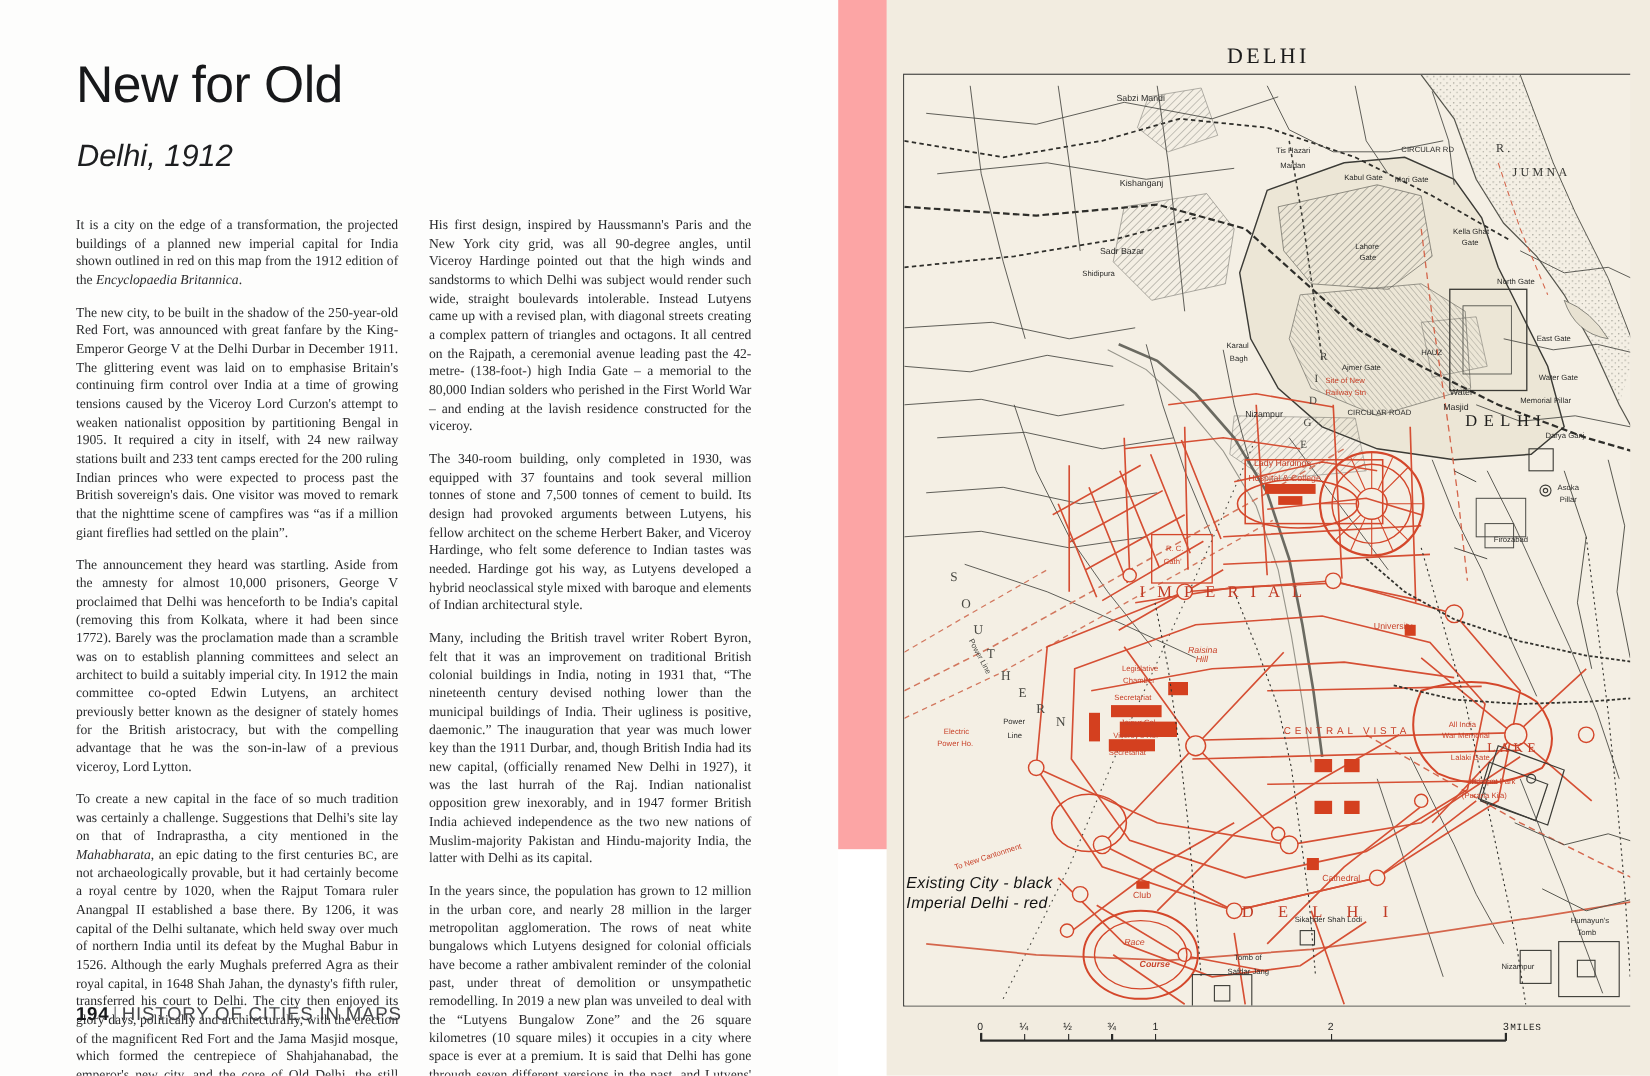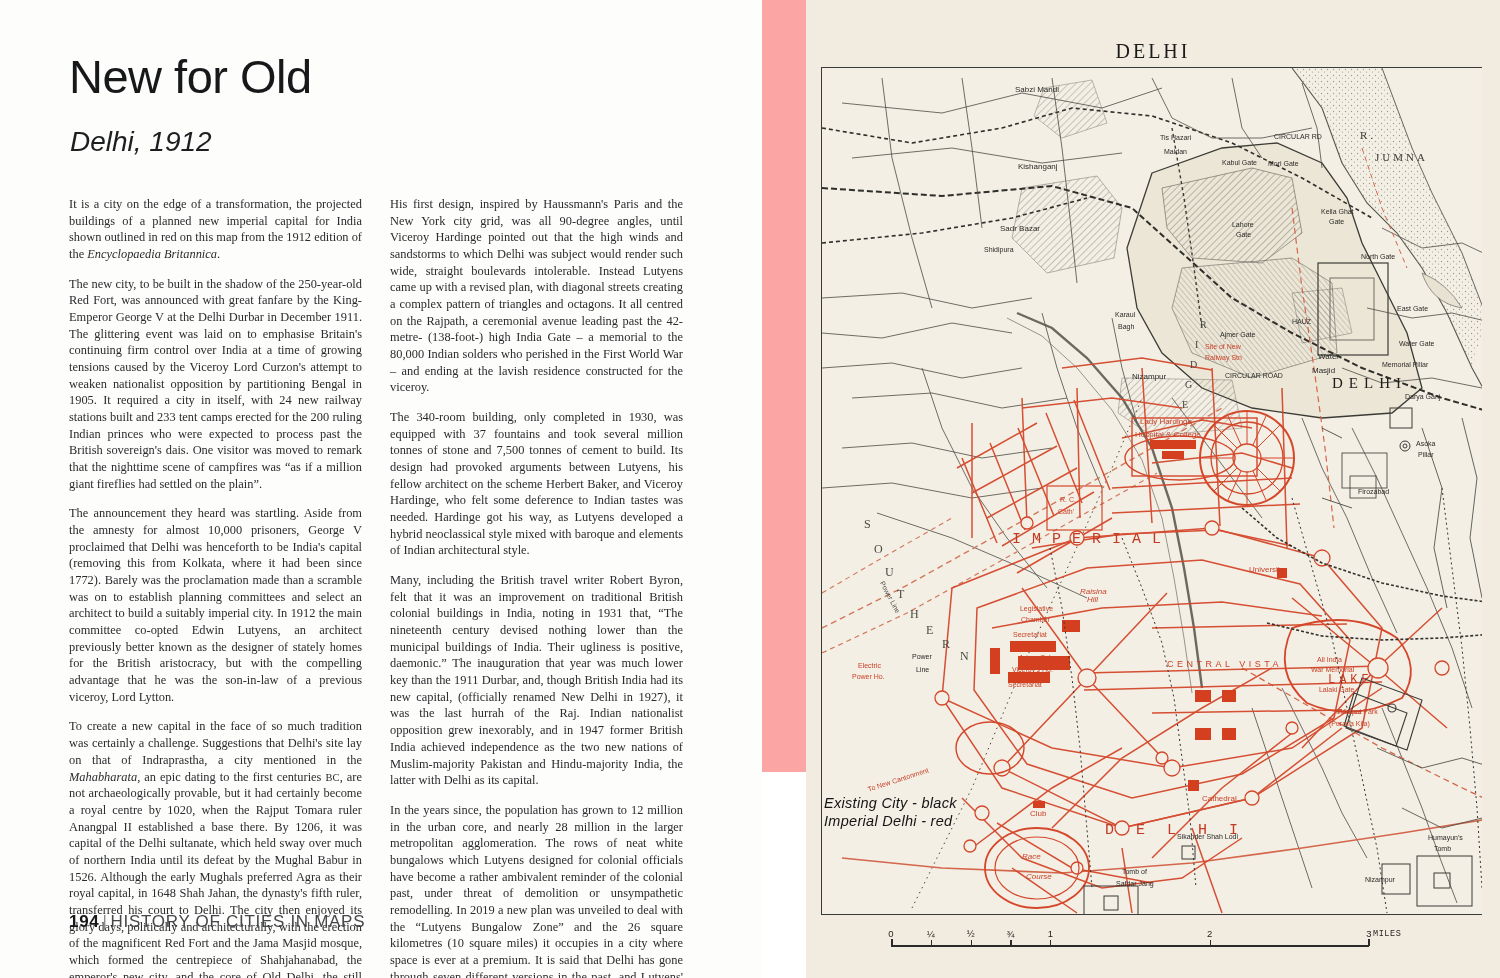--- a/index.html
+++ b/index.html
@@ -194,21 +194,21 @@
     position: absolute;
     font-family: "Liberation Sans", sans-serif;
     font-size: 8px;
     color: #2a2a28;
     white-space: nowrap;
     line-height: 1.05;
     z-index: 20;
   }
   .mlabel.red  { color: #c8422a; }
   .mlabel.big  { font-size: 15px; letter-spacing: 6px; color: #1d1d1b; font-family: "Liberation Serif", serif; }
-  .mlabel.bigred { font-size: 15px; letter-spacing: 11px; color: #c03a24; font-family: Liberation Mono, monospace; }
+  .mlabel.bigred { font-size: 15px; letter-spacing: 11px; color: #c03a24; font-family: Liberation Serif, serif; margin-left: 24px; }
   .mlabel.river { font-size: 11px; letter-spacing: 3px; color: #3a3a36; font-family: "Liberation Serif", serif; }
   .mlabel.ital { font-style: italic; }
   .mlabel.sm { font-size: 7px; }
 </style>
 </head>
 <body>
 
 <div class="spread">
 
   <div class="left-page">
@@ -557,21 +557,21 @@
           <div class="mlabel sm" style="left: 94px; top: 598px;">Line</div>
           <div class="mlabel sm" style="left: 536px; top: 420px;">Firozabad</div>
           <div class="mlabel sm" style="left: 594px; top: 372px;">Asoka</div>
           <div class="mlabel sm" style="left: 596px; top: 383px;">Pillar</div>
           <div class="mlabel bigred" style="left: 506px; top: 606px; font-size: 12px; letter-spacing: 4px;">LAKE</div>
           <div class="mlabel red sm" style="left: 497px; top: 618px;">Lalaki Gate</div>
           <div class="mlabel red sm" style="left: 514px; top: 640px;">Indarpat</div>
           <div class="mlabel red sm" style="left: 507px; top: 652px;">(Purana Kila)</div>
           <div class="mlabel red" style="left: 208px; top: 742px;">Club</div>
           <div class="mlabel red ital" style="left: 200px; top: 785px;">Race</div>
-          <div class="mlabel red ital" style="left: 204px; top: 805px;">Course</div>
+          <div class="mlabel red ital" style="left: 214px; top: 805px; font-weight: bold;">Course</div>
           <div class="mlabel sm" style="left: 300px; top: 800px;">Tomb of</div>
           <div class="mlabel sm" style="left: 294px; top: 812px;">Safdar Jang</div>
           <div class="mlabel sm" style="left: 355px; top: 765px;">Sikander Shah Lodi</div>
           <div class="mlabel sm" style="left: 543px; top: 808px;">Nizampur</div>
           <div class="mlabel sm" style="left: 606px; top: 766px;">Humayun’s</div>
           <div class="mlabel sm" style="left: 612px; top: 777px;">Tomb</div>
           <div class="mlabel red sm" style="left: 45px; top: 718px; transform: rotate(-18deg); transform-origin: 0px 0px;">To New Cantonment</div>
         </div>
     </div>
 

